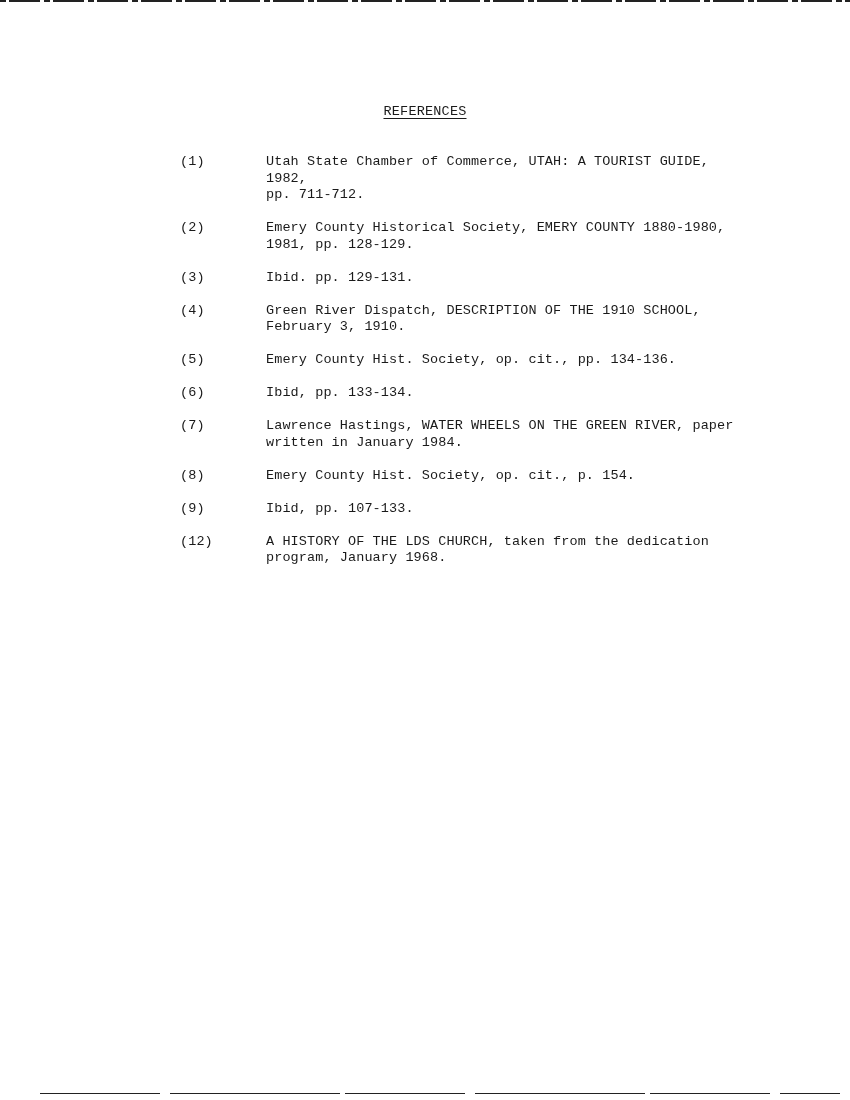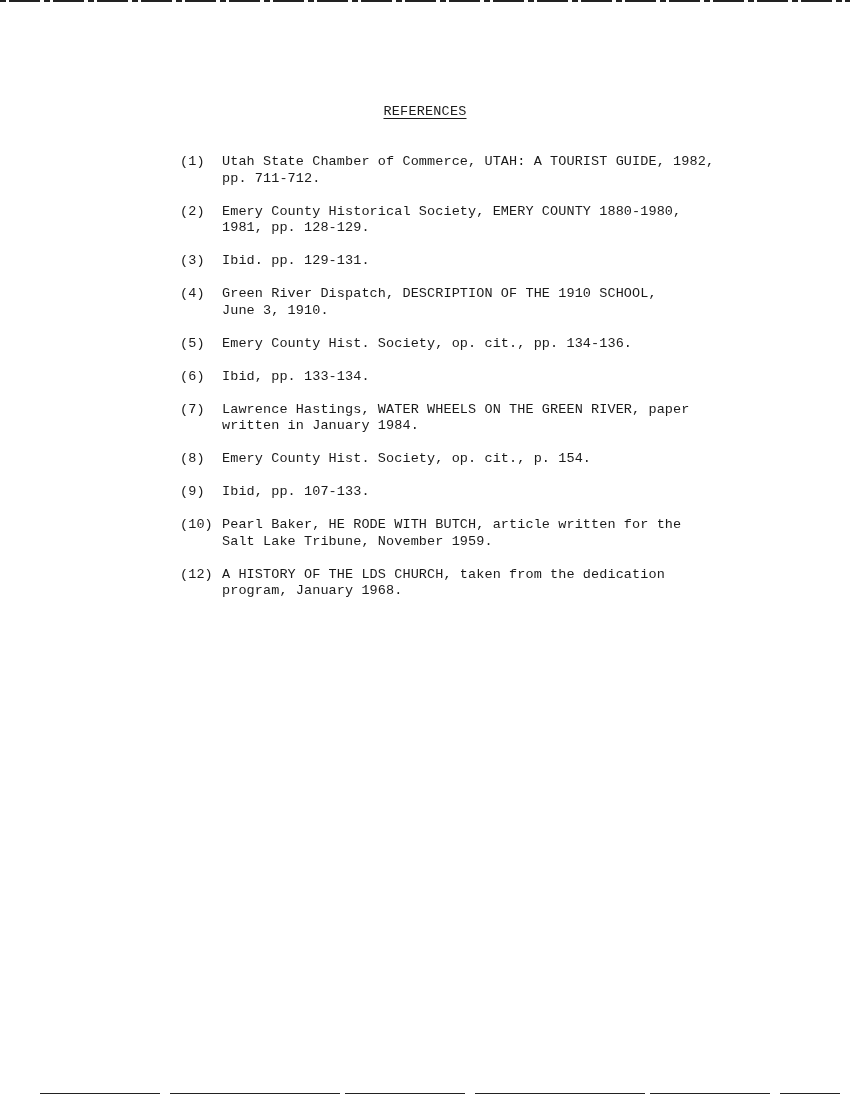--- a/index.html
+++ b/index.html
@@ -67,20 +67,21 @@
       letter-spacing: 0.1px;
     }
     .ref-num {
       width: 42px;
       flex: 0 0 42px;
       white-space: nowrap;
     }
     .ref-text {
       flex: 1;
       white-space: pre-wrap;
+      margin-left: 44px;
     }
   </style>
 </head>
 <body>
 
 <div class="scan-edge-top"></div>
 
 <div class="page">
   <div class="title">REFERENCES</div>
 
@@ -95,21 +96,21 @@
       <span class="ref-text">Emery County Historical Society, EMERY COUNTY 1880-1980,
 1981, pp. 128-129.</span>
     </li>
     <li class="ref">
       <span class="ref-num">(3)</span>
       <span class="ref-text">Ibid. pp. 129-131.</span>
     </li>
     <li class="ref">
       <span class="ref-num">(4)</span>
       <span class="ref-text">Green River Dispatch, DESCRIPTION OF THE 1910 SCHOOL,
-June 3, 1910.</span>
+February 3, 1910.</span>
     </li>
     <li class="ref">
       <span class="ref-num">(5)</span>
       <span class="ref-text">Emery County Hist. Society, op. cit., pp. 134-136.</span>
     </li>
     <li class="ref">
       <span class="ref-num">(6)</span>
       <span class="ref-text">Ibid, pp. 133-134.</span>
     </li>
     <li class="ref">
@@ -119,25 +120,20 @@
     </li>
     <li class="ref">
       <span class="ref-num">(8)</span>
       <span class="ref-text">Emery County Hist. Society, op. cit., p. 154.</span>
     </li>
     <li class="ref">
       <span class="ref-num">(9)</span>
       <span class="ref-text">Ibid, pp. 107-133.</span>
     </li>
     <li class="ref">
-      <span class="ref-num">(10)</span>
-      <span class="ref-text">Pearl Baker, HE RODE WITH BUTCH, article written for the
-Salt Lake Tribune, November 1959.</span>
-    </li>
-    <li class="ref">
       <span class="ref-num">(12)</span>
       <span class="ref-text">A HISTORY OF THE LDS CHURCH, taken from the dedication
 program, January 1968.</span>
     </li>
   </ol>
 </div>
 
 <div class="scan-edge-bottom"></div>
 
 </body></html>

